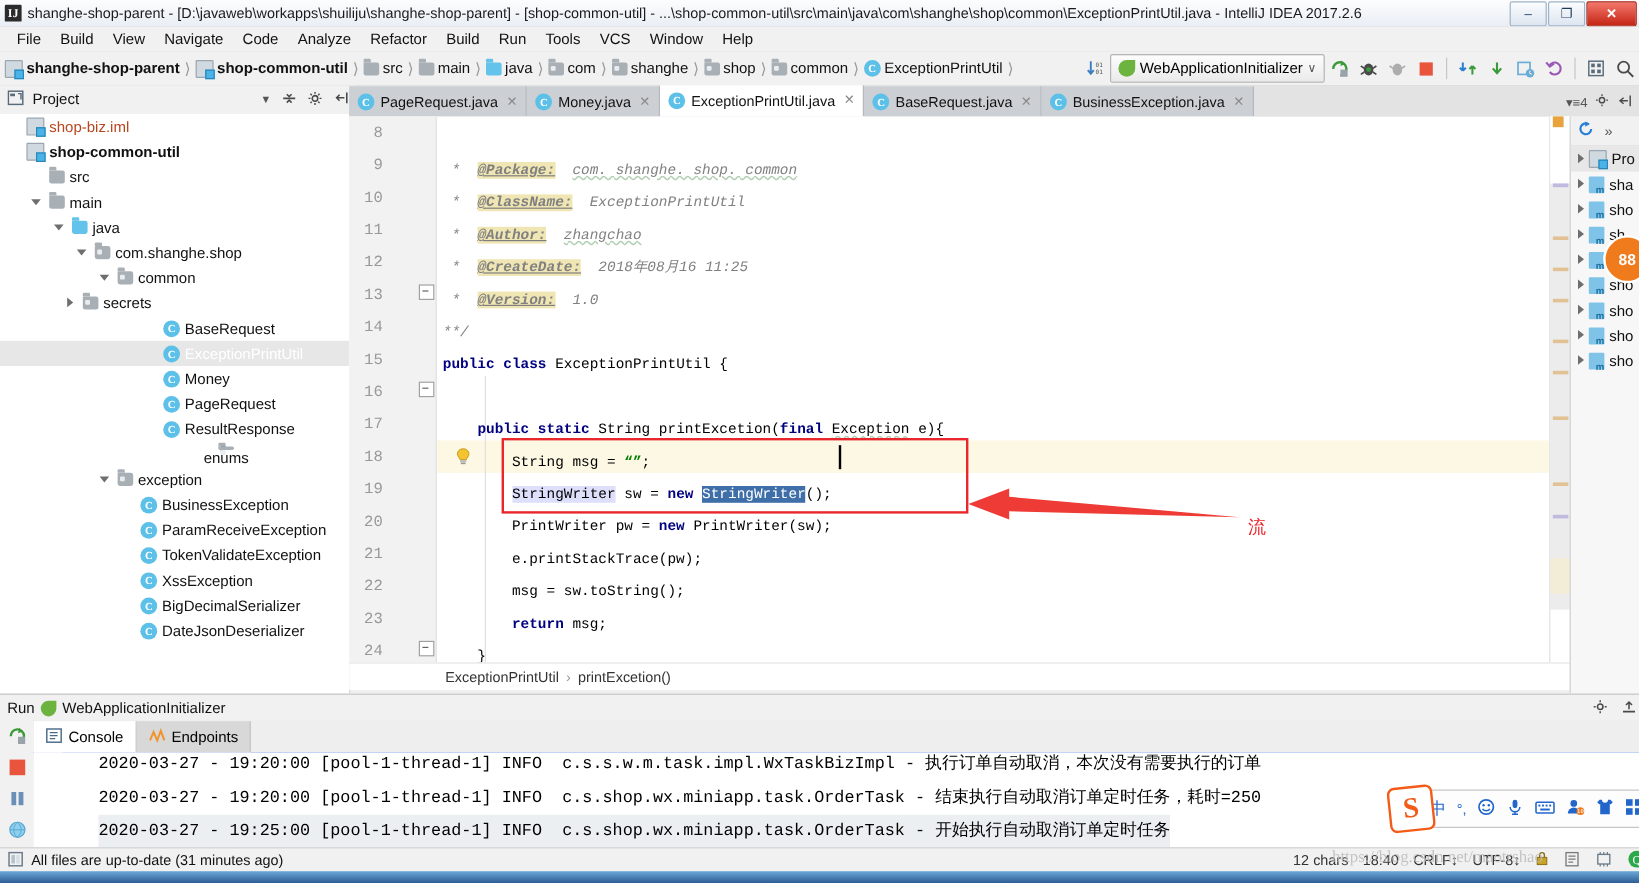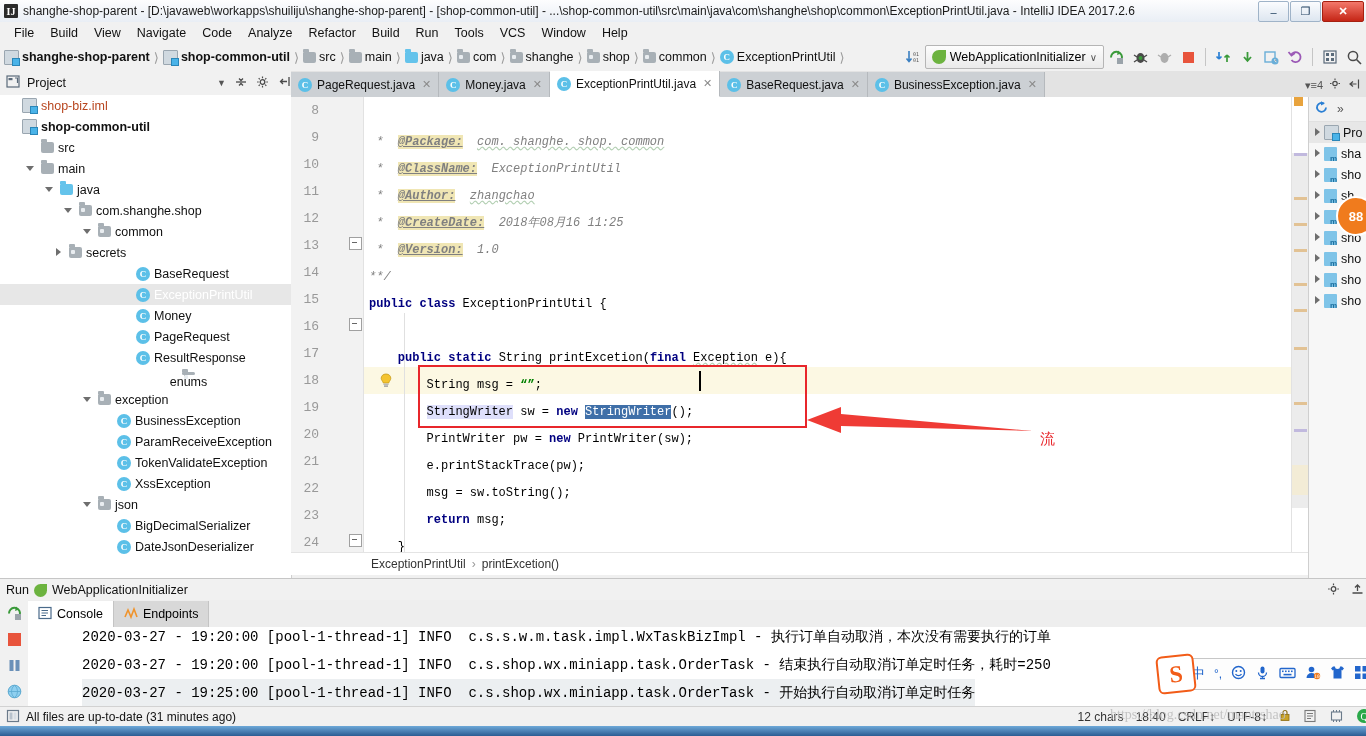--- a/index.html
+++ b/index.html
@@ -505,25 +505,20 @@
       </div>
       <div class="row" style="padding-left: 101px;">
         <span class="arrow"></span>
         <span class="ic ic-class" style="margin-left: 4px;">C</span>
         <span class="lbl">TokenValidateException</span>
       </div>
       <div class="row" style="padding-left: 101px;">
         <span class="arrow"></span>
         <span class="ic ic-class" style="margin-left: 4px;">C</span>
         <span class="lbl">XssException</span>
-      </div>
-      <div class="row" style="padding-left: 82px;">
-        <span class="arrow down"></span>
-        <span class="ic ic-folder pkg" style="margin-left: 4px;"></span>
-        <span class="lbl">json</span>
       </div>
       <div class="row" style="padding-left: 101px;">
         <span class="arrow"></span>
         <span class="ic ic-class" style="margin-left: 4px;">C</span>
         <span class="lbl">BigDecimalSerializer</span>
       </div>
       <div class="row" style="padding-left: 101px;">
         <span class="arrow"></span>
         <span class="ic ic-class" style="margin-left: 4px;">C</span>
         <span class="lbl">DateJsonDeserializer</span>

